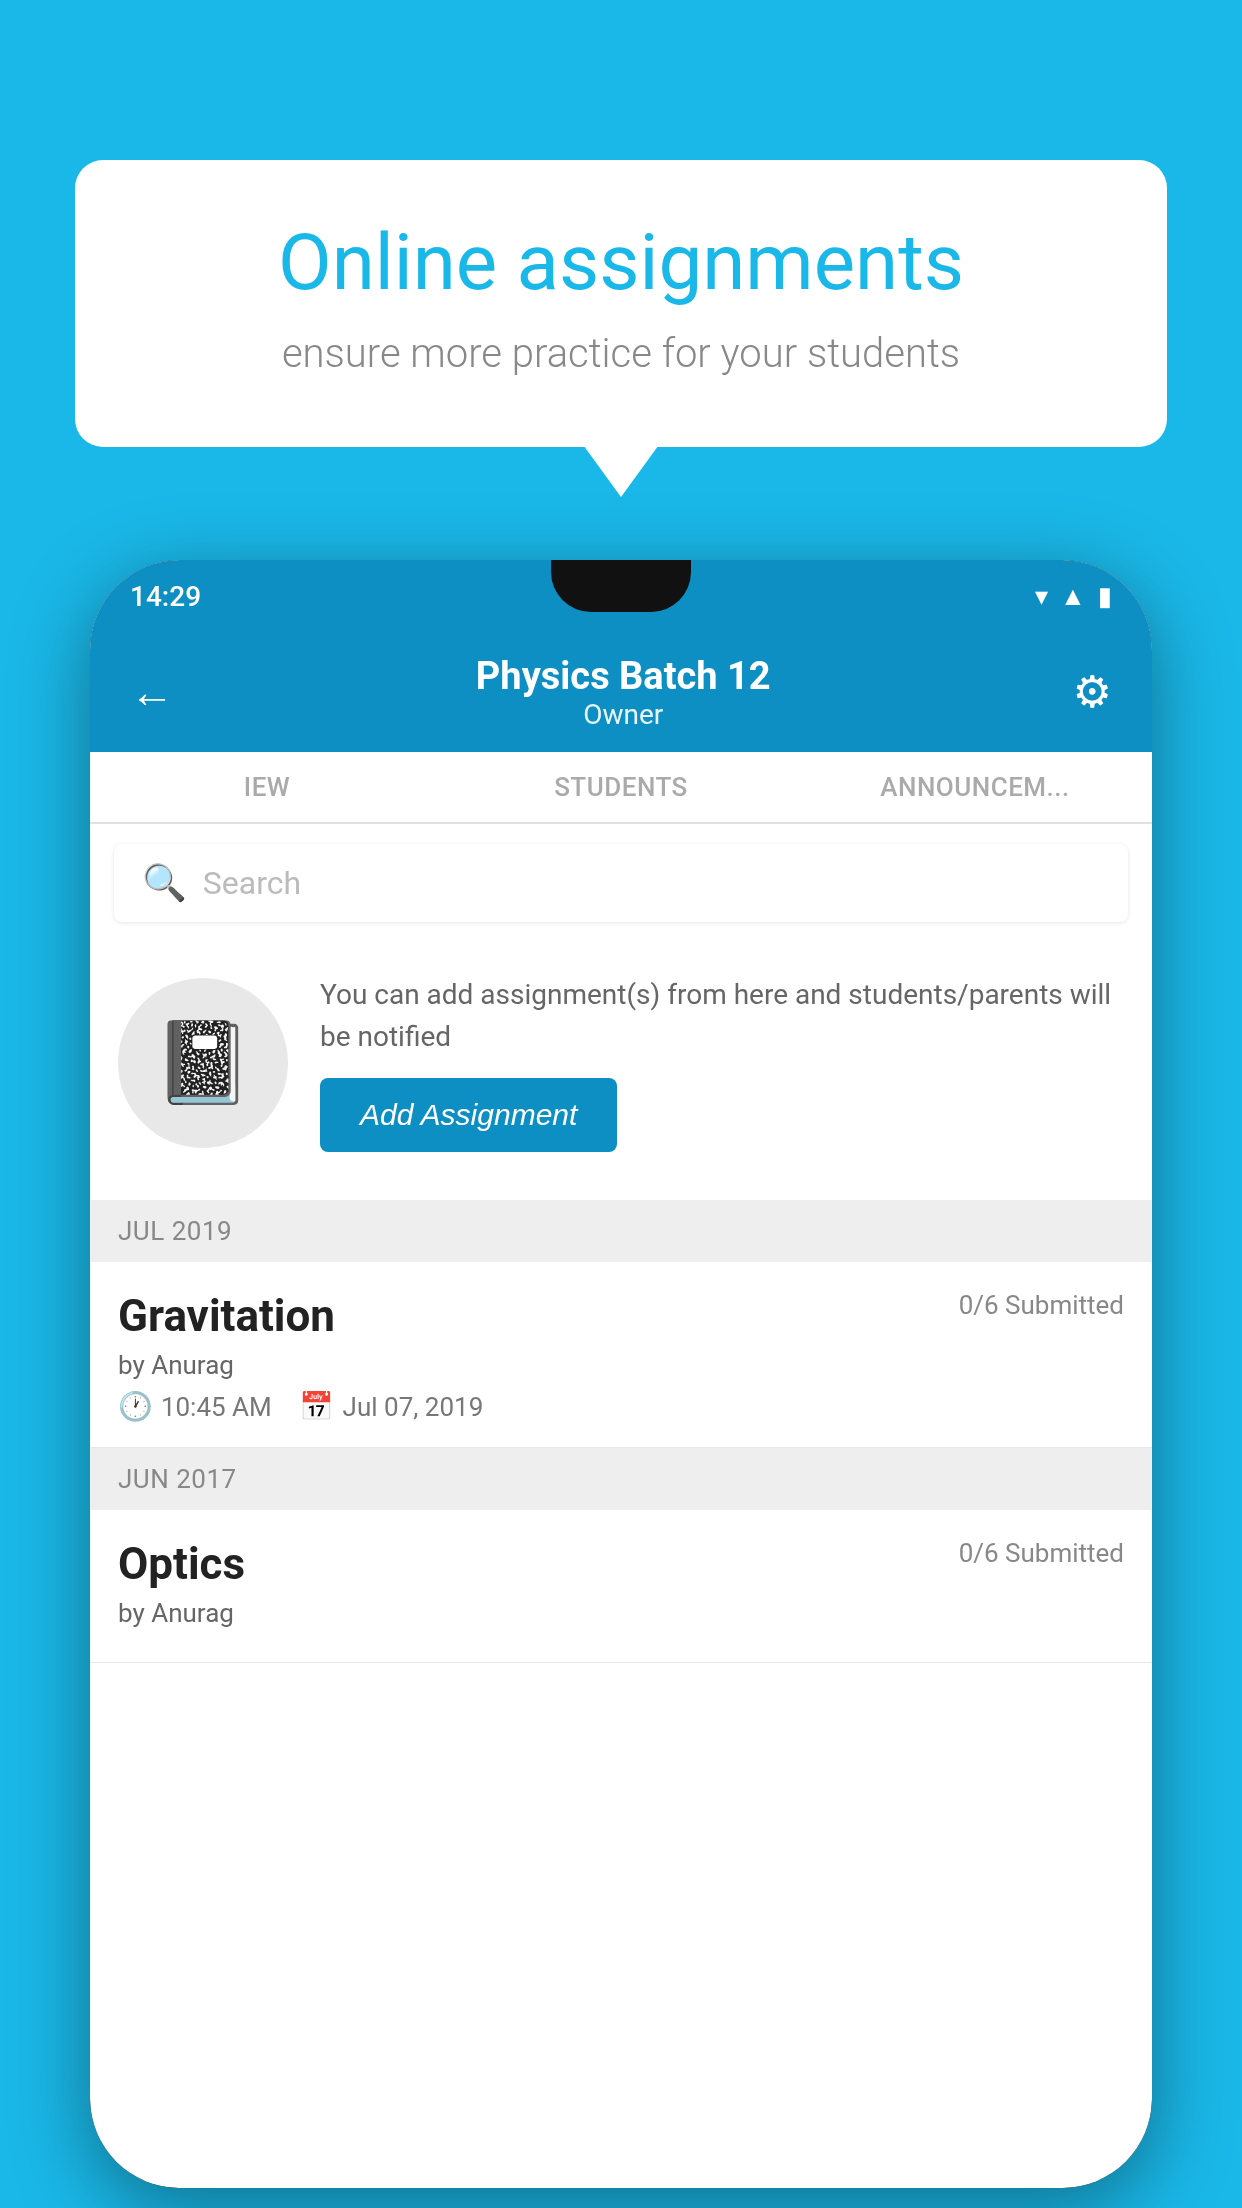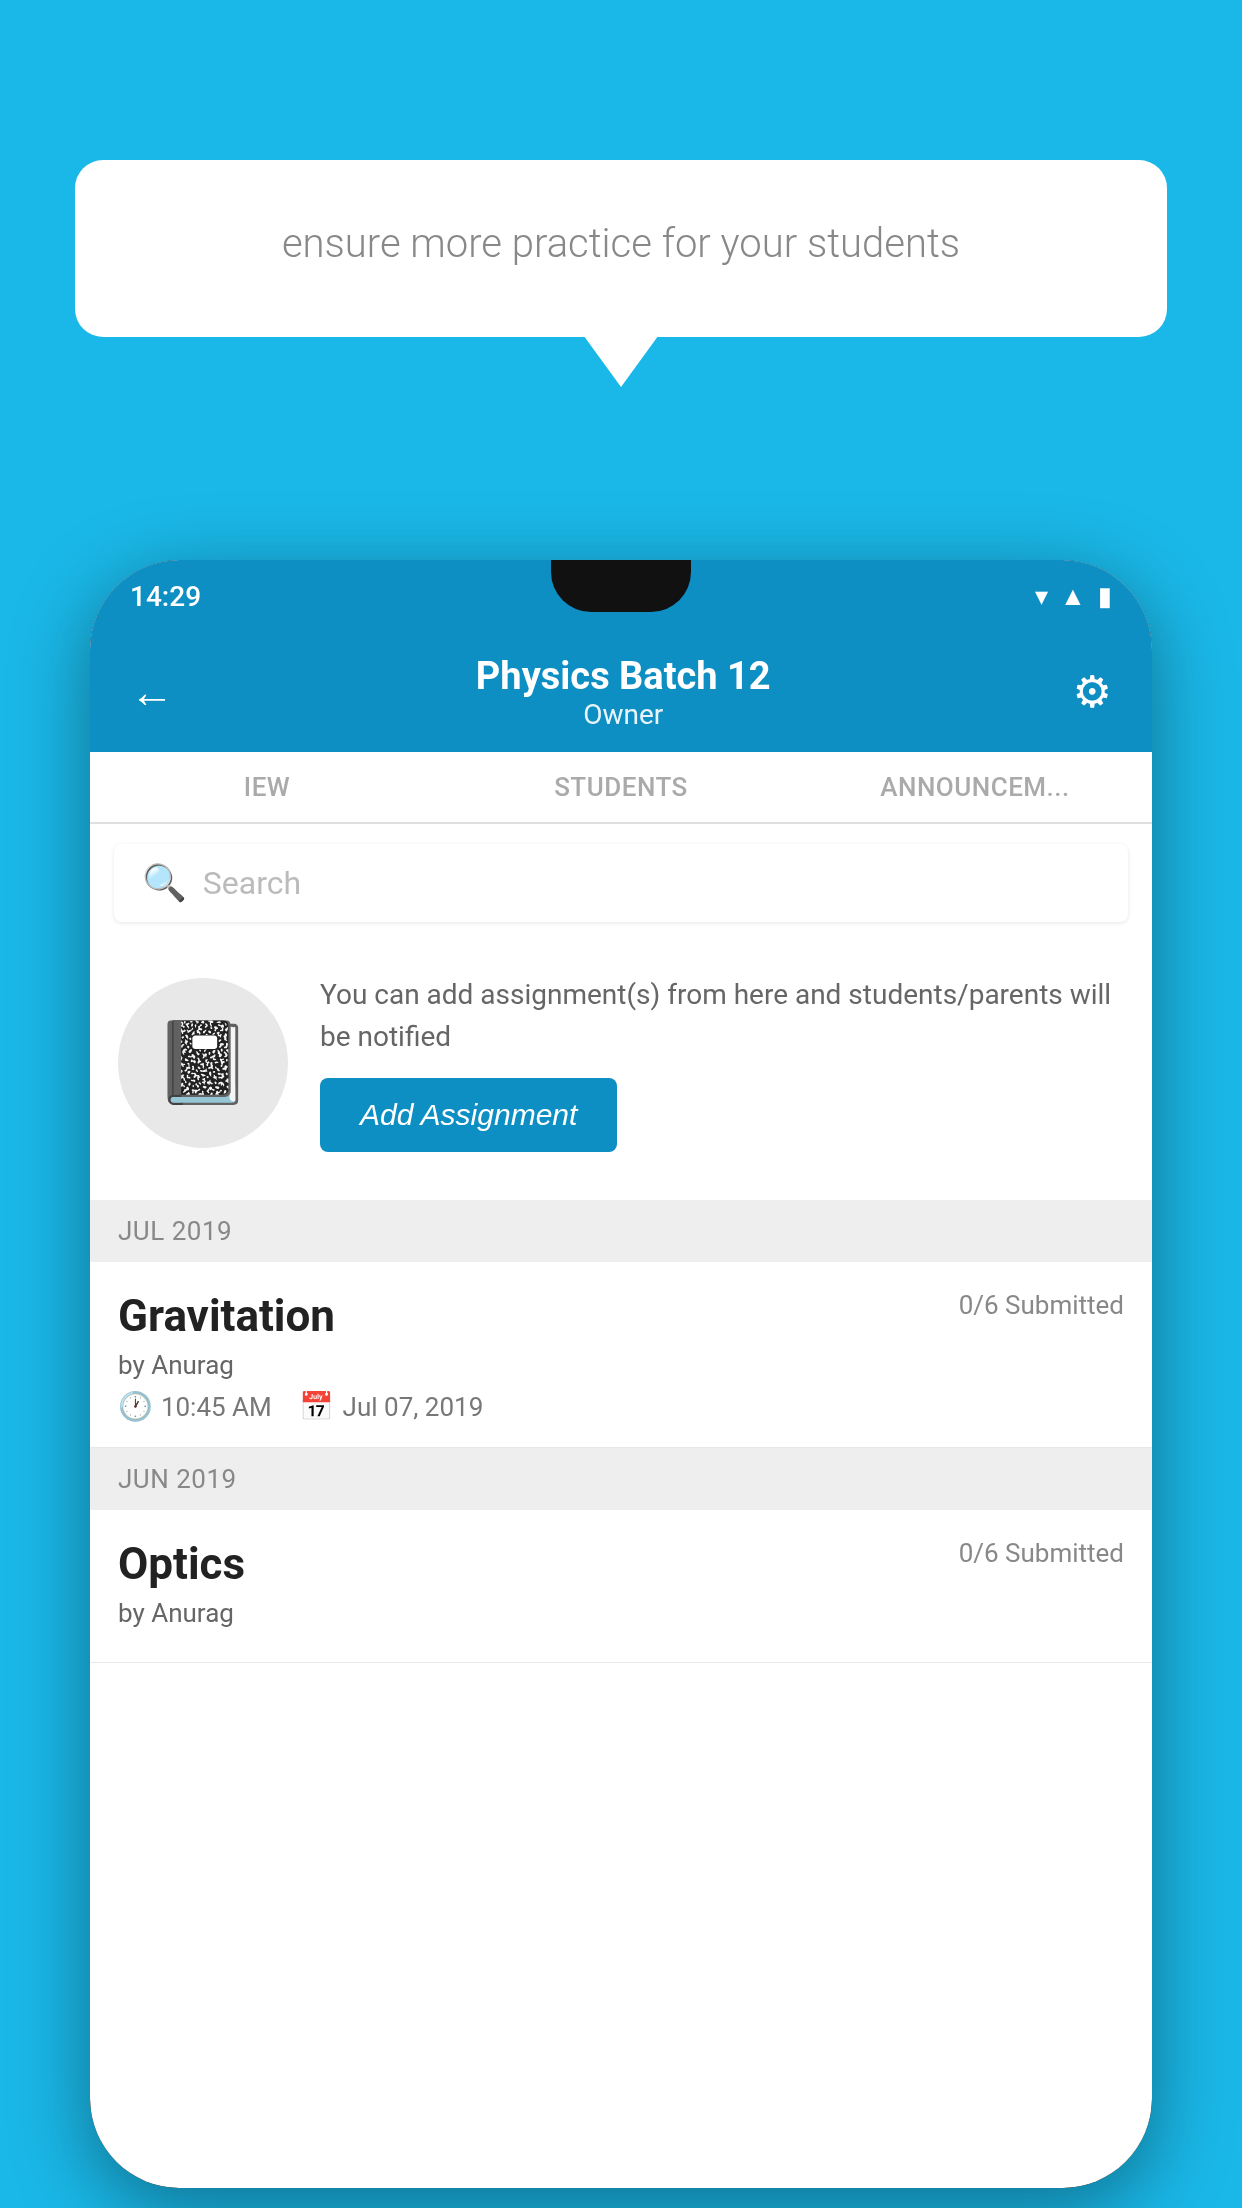--- a/index.html
+++ b/index.html
@@ -298,20 +298,21 @@
     }
     .scrollable-content {
       flex: 1;
       overflow: hidden;
     }
   </style>
 </head>
 <body>
 
 <div class="info-card">
+  <div class="info-card-title">Online assignments</div>
   <div class="info-card-subtitle">ensure more practice for your students</div>
 </div>
 
 <div class="phone-frame">
   <div class="phone-screen">
     <div class="screen-content">
 
       <div class="status-bar">
         <div class="notch"></div>
         <span class="status-time">14:29</span>
@@ -372,21 +373,21 @@
               <span class="meta-icon">🕐</span>
               <span>10:45 AM</span>
             </div>
             <div class="meta-item">
               <span class="meta-icon">📅</span>
               <span>Jul 07, 2019</span>
             </div>
           </div>
         </div>
 
-        <div class="section-header">JUN 2019</div>
+        <div class="section-header">JUN 2017</div>
         <div class="assignment-item">
           <div class="assignment-header">
             <span class="assignment-title">Optics</span>
             <span class="assignment-submitted">0/6 Submitted</span>
           </div>
           <div class="assignment-author">by Anurag</div>
         </div>
 
       </div>
     </div>

